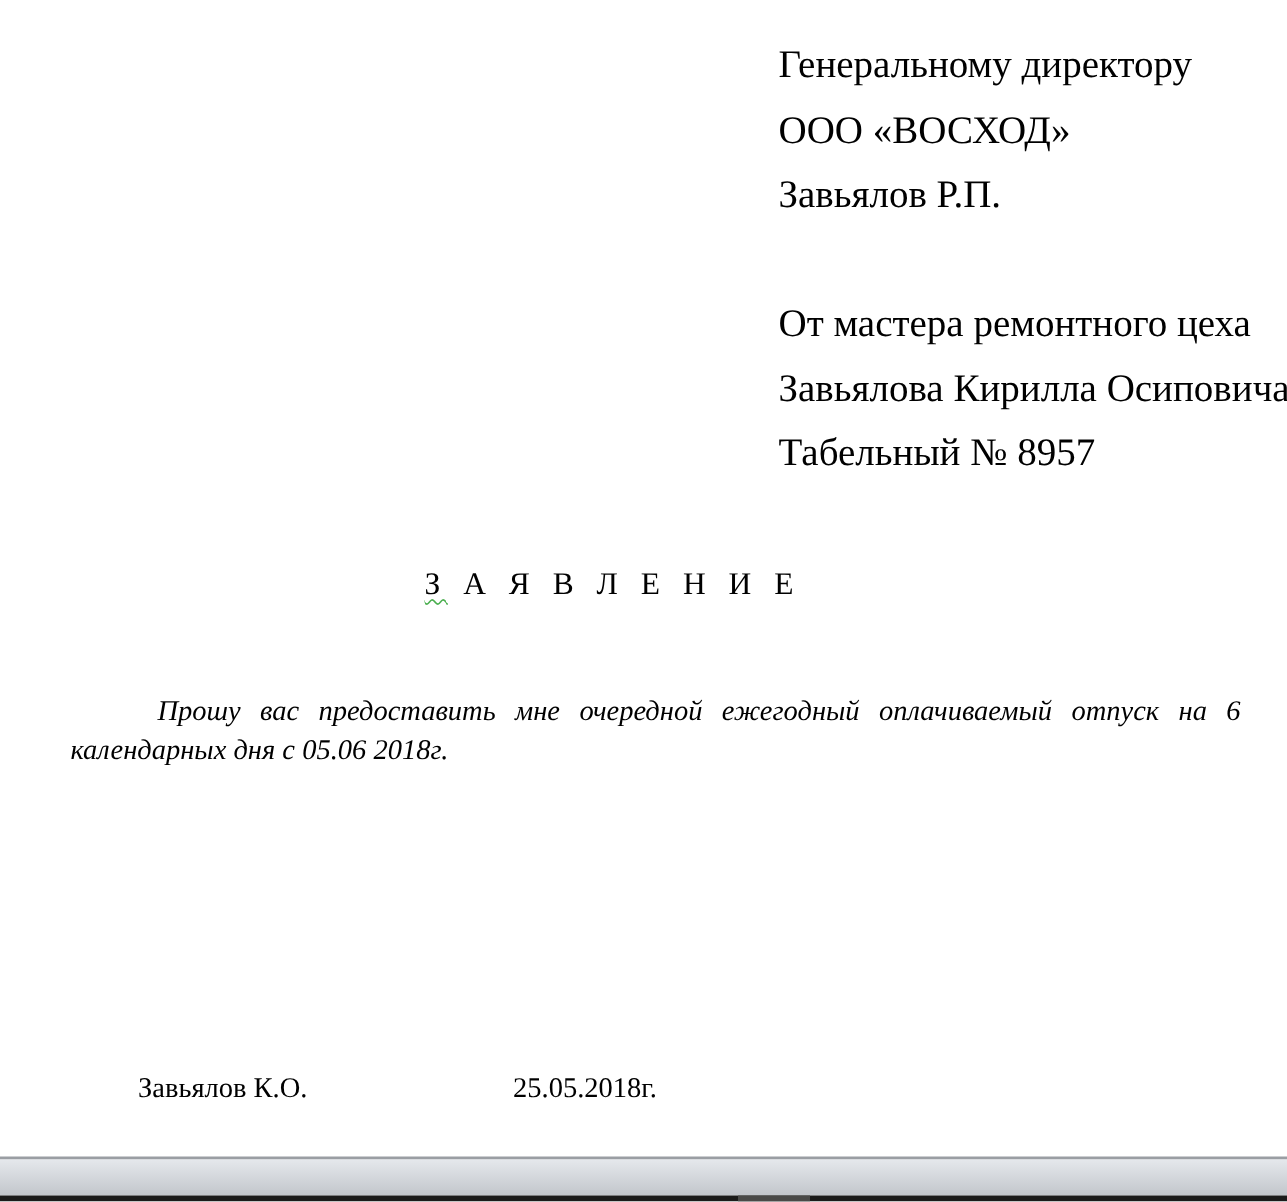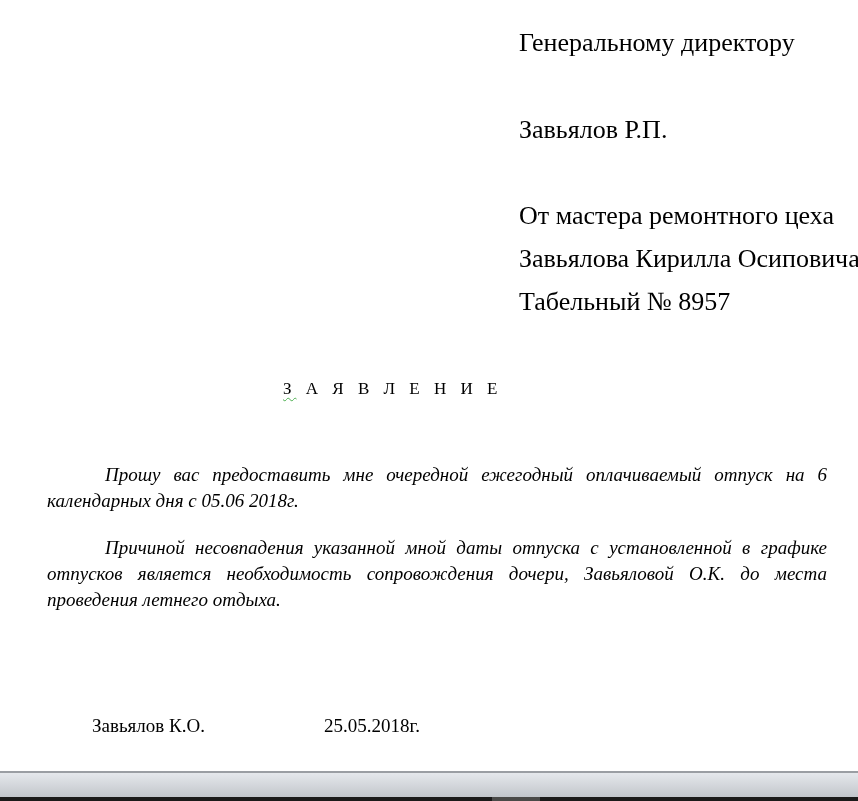--- a/index.html
+++ b/index.html
@@ -6,21 +6,21 @@
     body {
       width: 858px; height: 801px; overflow: hidden;
       background: #ffffff; position: relative;
       font-family: "Liberation Serif", serif;
       color: #000;
     }
     .page { position: absolute; left: 0; top: 0; width: 858px; height: 772px; background: #fff; }
     .line { position: absolute; font-size: 26px; white-space: nowrap; line-height: 22px; }
     .addr { left: 519px; }
     .title {
-      position: absolute; left: 283px; top: 378px; font-size: 17px; letter-spacing: 5px; line-height: 22px;
+      position: absolute; left: 283px; top: 378px; font-size: 21px; letter-spacing: 5px; line-height: 22px;
     }
     .title .first {
       text-decoration: underline wavy #4caf50; text-decoration-thickness: 1px; text-underline-offset: 3px;
     }
     .para {
       position: absolute; left: 47px; width: 780px; font-size: 19px; line-height: 26px;
       text-align: justify; text-indent: 58px; font-style: italic;
     }
     .sig { position: absolute; top: 715px; font-size: 19px; line-height: 22px; }
     .statusbar-border { position: absolute; left: 0; top: 771px; width: 858px; height: 2px; background: #9a9ea3; }
@@ -29,32 +29,32 @@
       background: linear-gradient(#e5e8ec, #c2c6cb);
     }
     .taskbar { position: absolute; left: 0; top: 797px; width: 858px; height: 4px; background: #1b1b1a; }
     .taskbar .mark { position: absolute; left: 492px; top: 0; width: 48px; height: 4px; background: #4a4a48; }
   </style>
 </head>
 <body>
 
 <div class="page">
   <div class="line addr" style="top:32px">Генеральному директору</div>
+  <div class="line addr" style="top:76px">ООО «ВОСХОД»</div>
   <div class="line addr" style="top:119px">Завьялов Р.П.</div>
 
   <div class="line addr" style="top:205px">От мастера ремонтного цеха</div>
   <div class="line addr" style="top:248px">Завьялова Кирилла Осиповича</div>
   <div class="line addr" style="top:291px">Табельный № 8957</div>
 
   <div class="title"><span class="first">З</span><span> А Я В Л Е Н И Е</span></div>
 
   <div class="para" style="top:462px">Прошу вас предоставить мне очередной ежегодный оплачиваемый отпуск на 6 календарных дня с 05.06 2018г.</div>
-  <div class="para" style="top:535px">Причиной несовпадения указанной мной даты отпуска с установленной в графике отпусков является необходимость сопровождения дочери, Завьяловой О.К. до места проведения летнего отдыха.</div>
 
   <div class="sig" style="left:92px">Завьялов К.О.</div>
-  <div class="sig" style="left:324px">25.05.2018г.</div>
+  <div class="sig" style="left:342px">25.05.2018г.</div>
 </div>
 
 <div class="statusbar-border"></div>
 <div class="statusbar"></div>
 <div class="taskbar">
     <div class="mark"></div>
   </div>
 
 </body></html>

